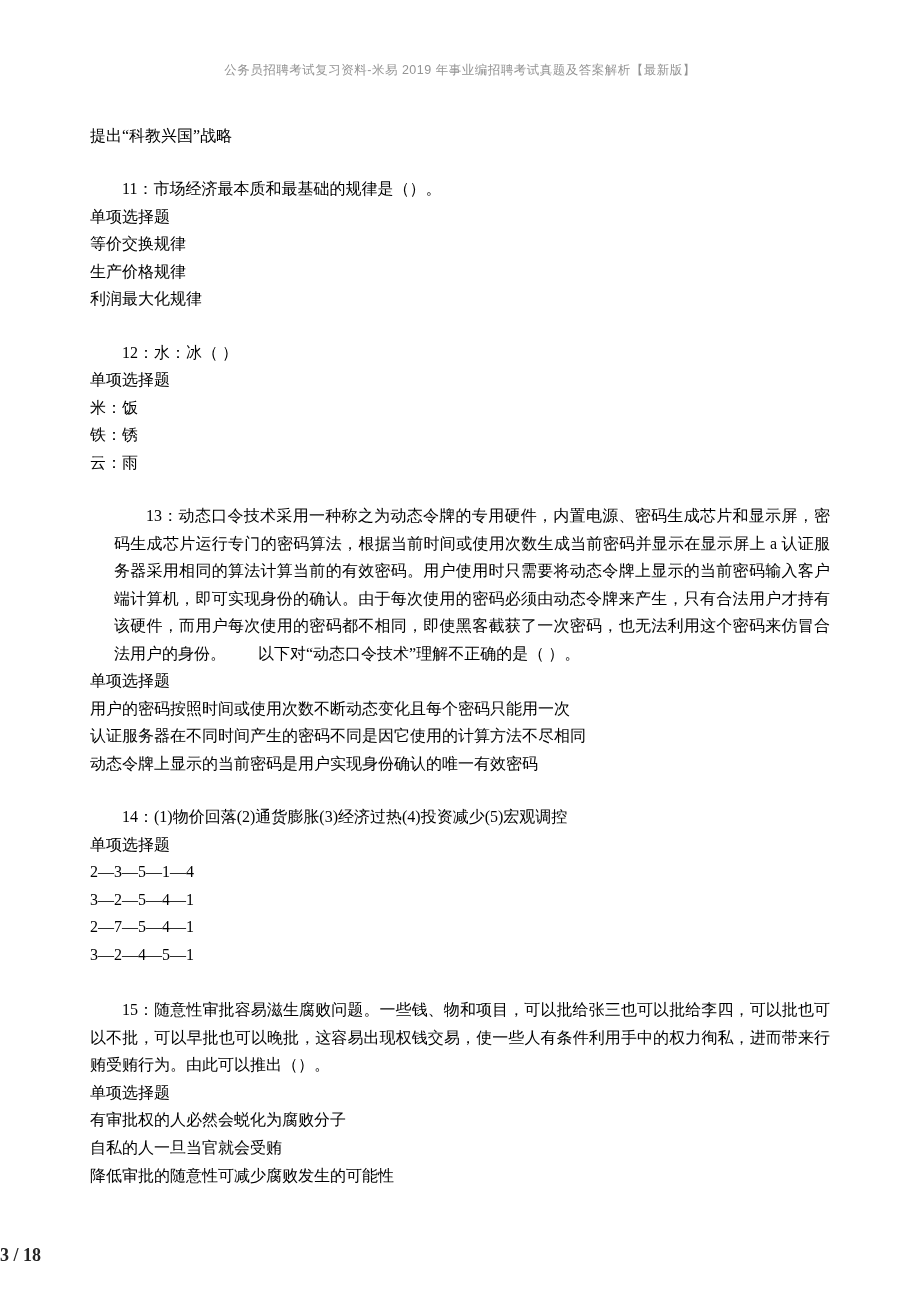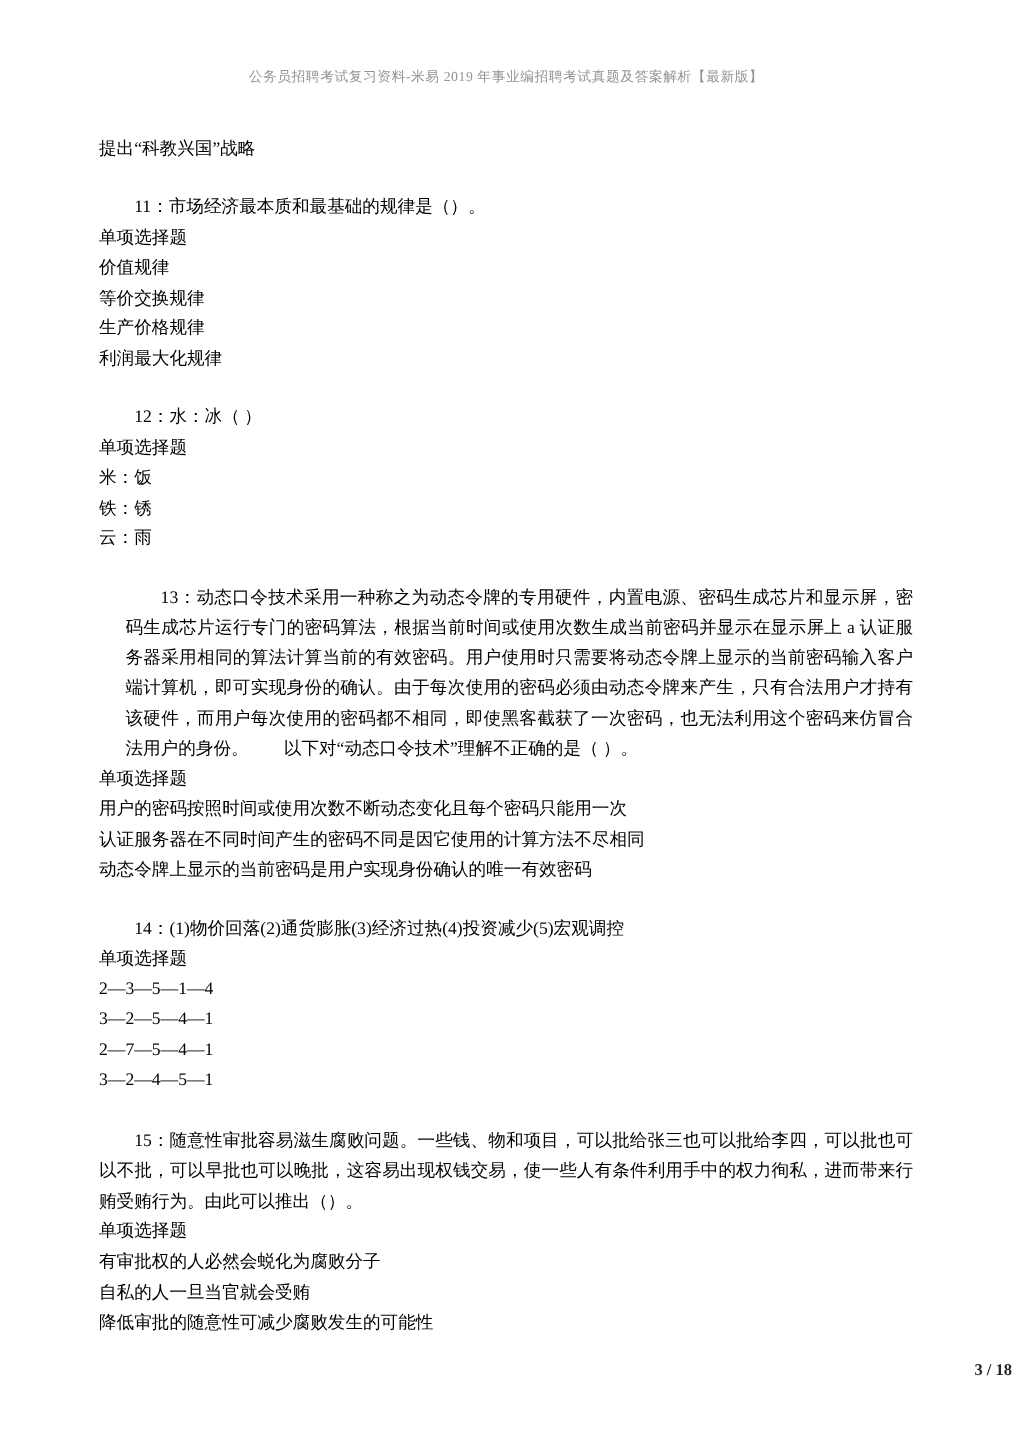--- a/index.html
+++ b/index.html
@@ -17,57 +17,56 @@
     position: relative;
     font-size: 16px;
     line-height: 1.72;
   }
   .header {
     text-align: center;
     color: #939393;
     font-size: 12.5px;
     letter-spacing: 0.5px;
     margin-bottom: 40px;
-    font-family: Liberation Serif, serif;
+    font-family: Liberation Sans, sans-serif;
   }
   .block {
     margin-top: 2px;
   }
   .q-stem {
     text-indent: 2em; 
   }
   .page-num {
     position: absolute;
-    bottom: 42px;
+    bottom: 31px;
     left: 0;
     width: 100%;
-    text-align: right;
+    text-align: left;
     font-family: "Times New Roman", serif;
     font-weight: bold;
-    font-size: 15px;
+    font-size: 18px;
     color: #262626;
   }
   .spacer-24 { height: 24px; }
   .spacer-26 { height: 26px; }
 </style>
 </head>
 <body>
 
 <div class="page">
 
   <div class="header">公务员招聘考试复习资料-米易 2019 年事业编招聘考试真题及答案解析【最新版】</div>
 
   <div class="block">提出“科教兴国”战略</div>
 
   <div class="spacer-24"></div>
 
   <div class="block">
     <div class="q-stem">11：市场经济最本质和最基础的规律是（）。</div>
     <div>单项选择题</div>
-    <div>价值规律</div>
     <div>等价交换规律</div>
     <div>生产价格规律</div>
     <div>利润最大化规律</div>
   </div>
 
   <div class="spacer-24"></div>
 
   <div class="block">
     <div class="q-stem">12：水：冰（ ）</div>
     <div>单项选择题</div>

